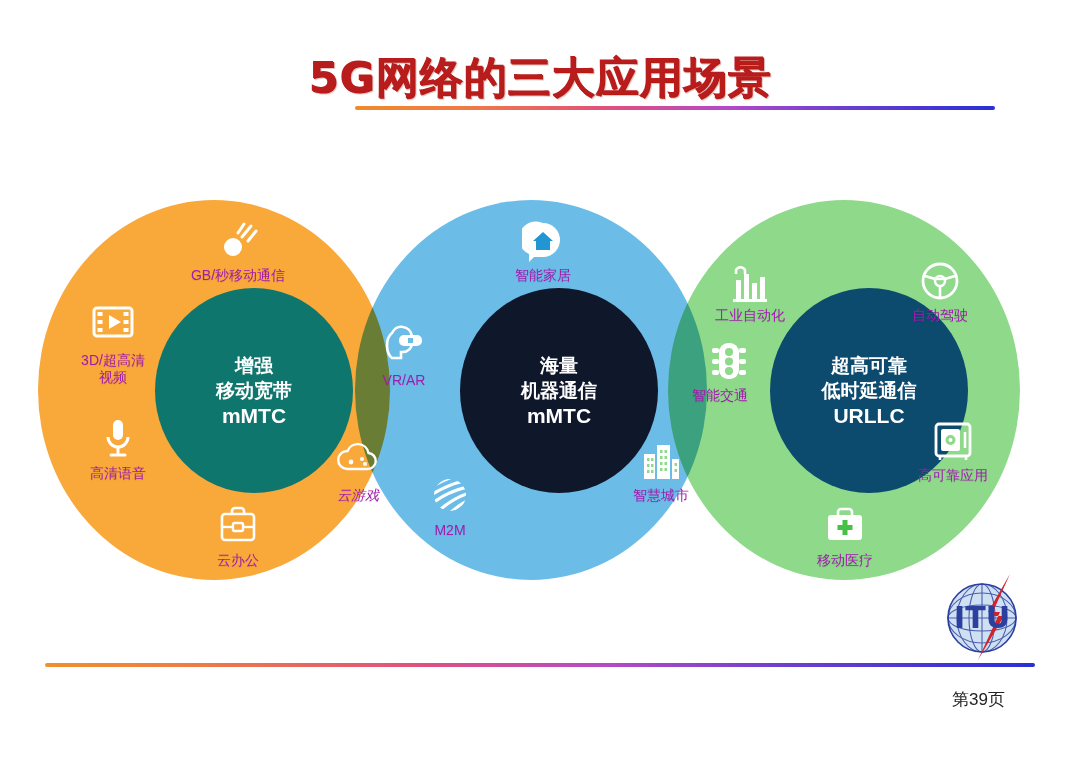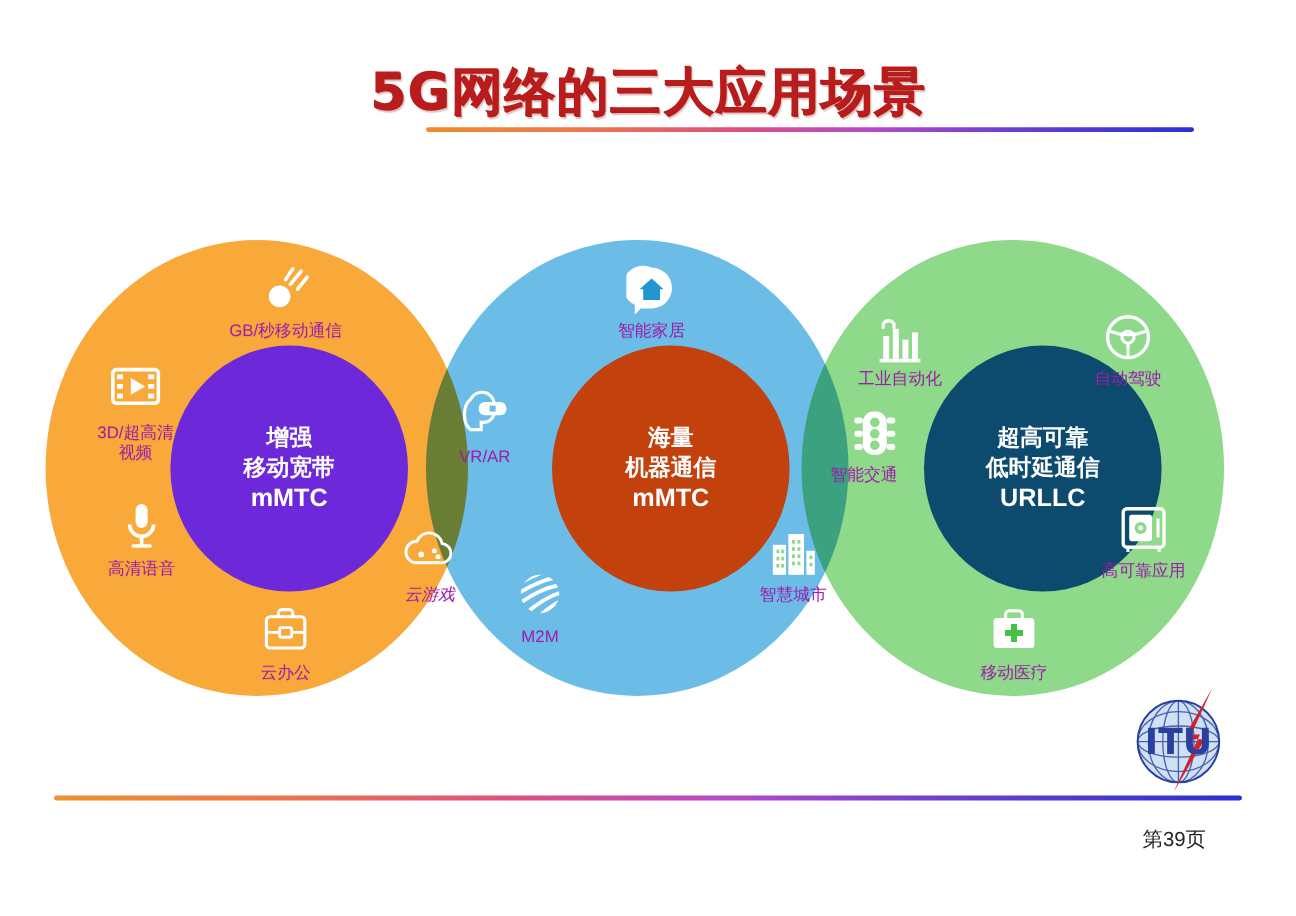--- a/index.html
+++ b/index.html
@@ -86,28 +86,28 @@
     width: 352px; height: 380px;
     background: #6bbde8;
   }
   #circle-urllc-outer {
     left: 668px; top: 30px;
     width: 352px; height: 380px;
     background: #8ed98a;
   }
 
   #circle-embb-inner {
-    left: 142px; top: 118px;
+    left: 155px; top: 118px;
     width: 198px; height: 205px;
-    background: #6d28d9;
+    background: #0f766e;
   }
   #circle-mmtc-inner {
     left: 460px; top: 118px;
     width: 198px; height: 205px;
-    background: #c2410c;
+    background: #0f172a;
   }
   #circle-urllc-inner {
     left: 770px; top: 118px;
     width: 198px; height: 205px;
     background: #0c4a6e;
   }
 
   .inner-label-line { display: block; }
   .inner-label-code { display: block; font-size: 21px; }
 

